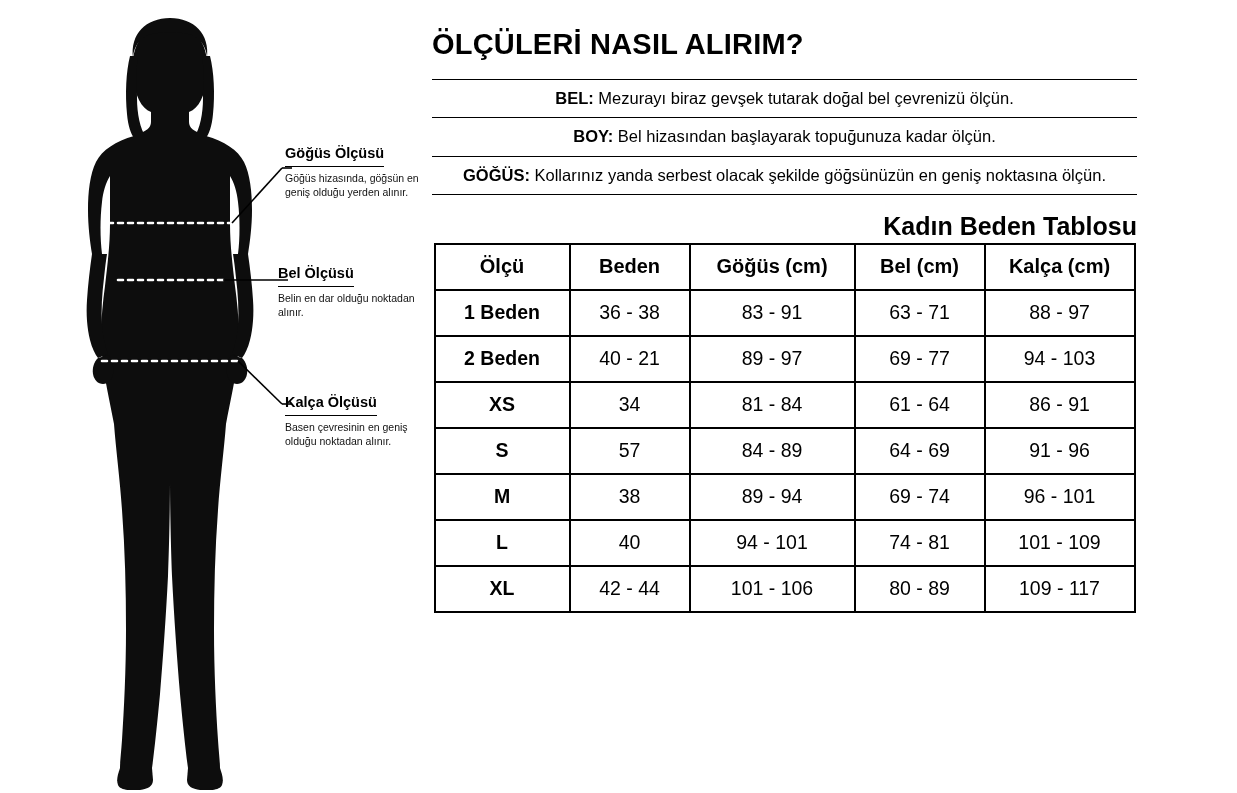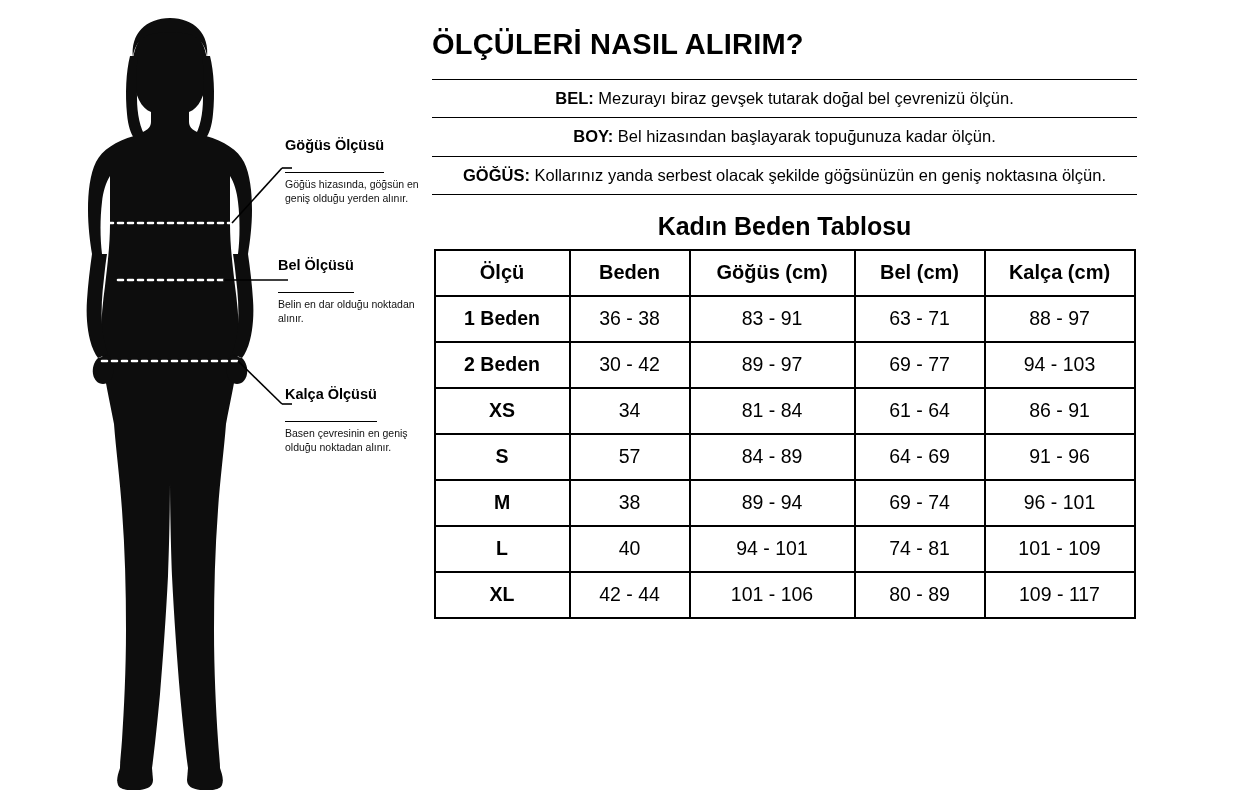--- a/index.html
+++ b/index.html
@@ -32,22 +32,23 @@
   .callout .c-title {
     font-size: 14.5px;
     font-weight: bold;
     color: #000;
     white-space: nowrap;
     margin: 0 0 4px 0;
     line-height: 1.1;
   }
   .callout .c-title-underline {
     border-bottom: 1.6px solid #000;
-    padding-bottom: 18px;
+    padding-bottom: 4px;
     display: inline-block;
+    margin-top: 8px;
   }
   .callout .c-desc {
     font-size: 10.5px;
     color: #111;
     line-height: 1.35;
     margin: 4px 0 0 0;
     max-width: 150px;
   }
   #callout-gogus { left: 285px; top: 138px; }
   #callout-bel   { left: 278px; top: 258px; }
@@ -80,24 +81,24 @@
     padding: 7px 6px 8px 6px;
     text-align: center;
     font-size: 16.5px;
     line-height: 1.35;
     color: #000;
   }
   .rule-row:last-child { border-bottom: 1.6px solid #000; }
   .rule-row b { font-weight: bold; }
 
   #table-title {
-    text-align: center;
+    text-align: right;
     font-size: 25px;
     font-weight: bold;
-    margin: 17px 0 8px 0;
+    margin: 17px 0 2px 0;
     color: #000;
   }
 
   table.size-table {
     border-collapse: collapse;
     width: 700px;
     margin: 0 auto;
     table-layout: fixed;
   }
   table.size-table th,
@@ -285,21 +286,21 @@
       <tbody>
         <tr>
           <td>1 Beden</td>
           <td>36 - 38</td>
           <td>83 - 91</td>
           <td>63 - 71</td>
           <td>88 - 97</td>
         </tr>
         <tr>
           <td>2 Beden</td>
-          <td>30 - 42</td>
+          <td>40 - 21</td>
           <td>89 - 97</td>
           <td>69 - 77</td>
           <td>94 - 103</td>
         </tr>
         <tr>
           <td>XS</td>
           <td>34</td>
           <td>81 - 84</td>
           <td>61 - 64</td>
           <td>86 - 91</td>

